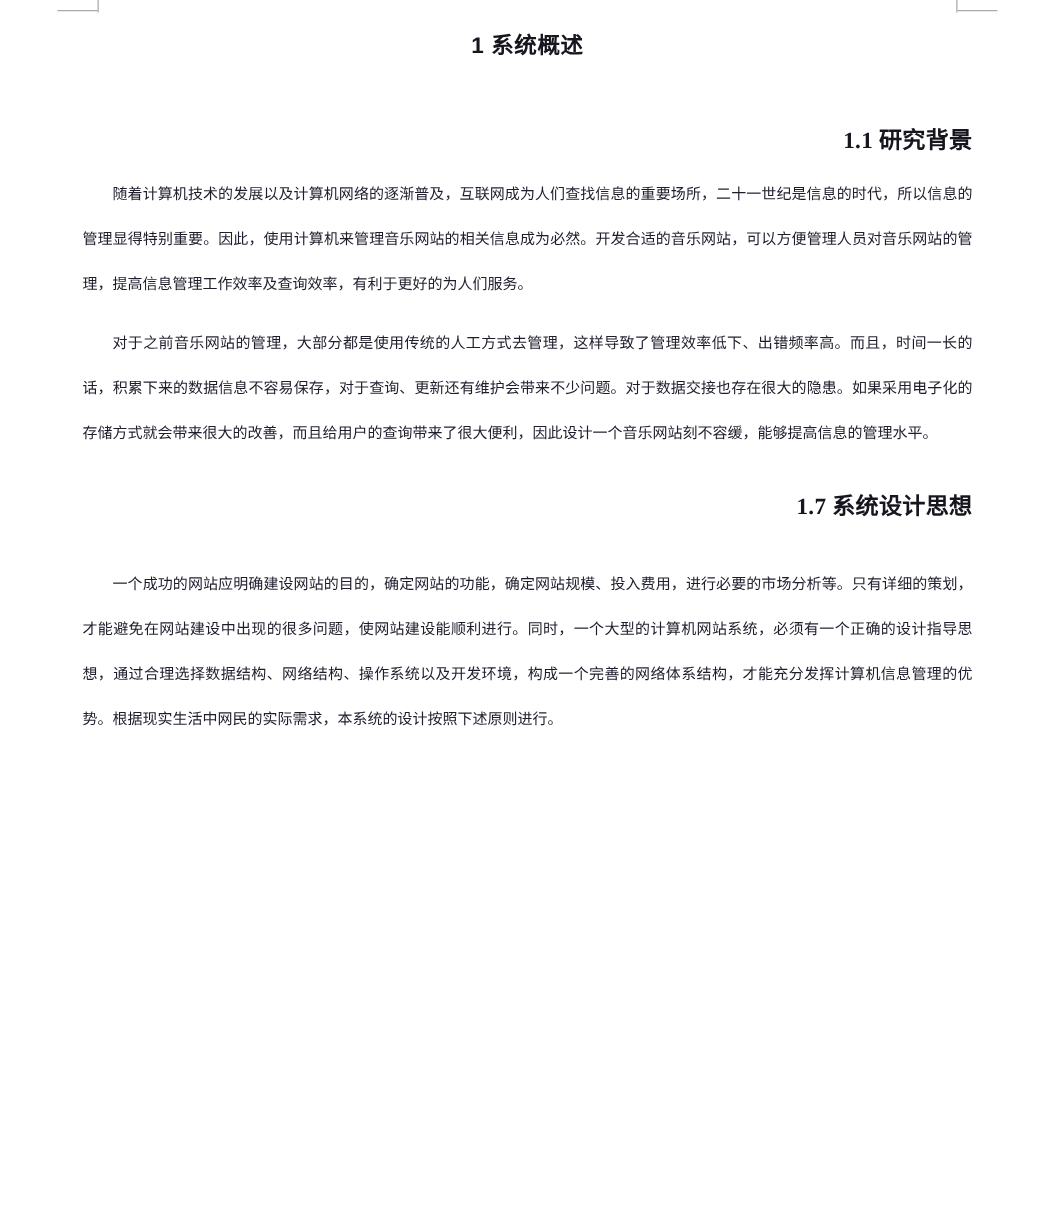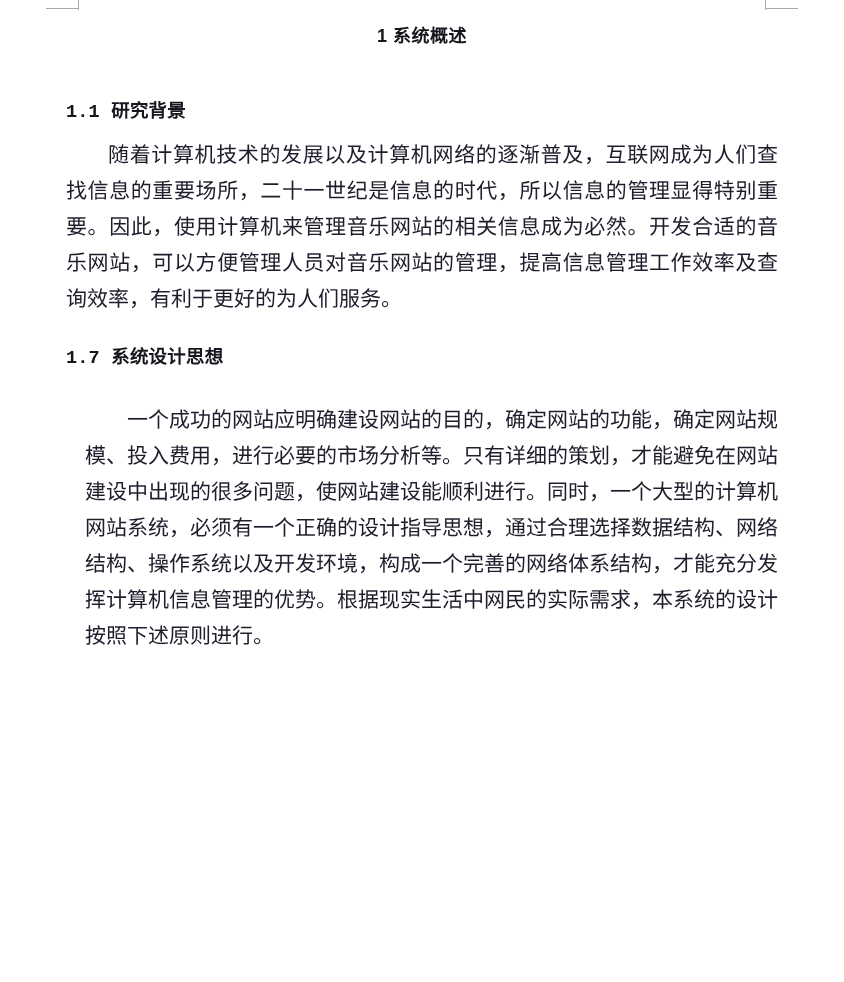--- a/index.html
+++ b/index.html
@@ -59,47 +59,48 @@
     font-weight: bold;
     font-size: 18px;
     letter-spacing: 0.5px;
     color: #16161e;
     margin: 0;
     padding-top: 24px;
     line-height: 1.4;
   }
 
   .h2 {
-    font-family: Liberation Mono, monospace;
+    font-family: Liberation Serif, serif;
     font-weight: bold;
     font-size: 18.5px;
     color: #16161e;
     margin: 0;
     line-height: 1.35;
     letter-spacing: 0.2px;
+    text-align: right;
   }
 
   .h2-1 { margin-top: 52px; }
   .h2-2 { margin-top: 26px; }
   .h2-3 { margin-top: 30px; }
 
   .para {
     font-family: "Liberation Serif", "DejaVu Serif", serif;
-    font-size: 21px;
+    font-size: 12px;
     line-height: 36px;
     color: #1d1d2c;
     margin: 0;
     text-align: justify;
     text-justify: inter-ideograph;
     text-indent: 2em;
     word-break: break-all;
   }
 
   .para-gap-sm { margin-top: 11px; }
-  .para-gap-lg { margin-top: 30px; margin-left: 19px; }
+  .para-gap-lg { margin-top: 30px; }
 </style>
 </head>
 <body>
 
 <div class="page">
 
   <div class="crop-mark crop-tl">
     <div class="h"></div>
     <div class="v"></div>
   </div>
@@ -109,18 +110,19 @@
     <div class="v"></div>
   </div>
 
   <div class="content">
 
     <h1 class="doc-title">1 系统概述</h1>
 
     <h2 class="h2 h2-1">1.1  研究背景</h2>
     <p class="para para-gap-sm">随着计算机技术的发展以及计算机网络的逐渐普及，互联网成为人们查找信息的重要场所，二十一世纪是信息的时代，所以信息的管理显得特别重要。因此，使用计算机来管理音乐网站的相关信息成为必然。开发合适的音乐网站，可以方便管理人员对音乐网站的管理，提高信息管理工作效率及查询效率，有利于更好的为人们服务。</p>
 
+    <p class="para para-gap-sm">对于之前音乐网站的管理，大部分都是使用传统的人工方式去管理，这样导致了管理效率低下、出错频率高。而且，时间一长的话，积累下来的数据信息不容易保存，对于查询、更新还有维护会带来不少问题。对于数据交接也存在很大的隐患。如果采用电子化的存储方式就会带来很大的改善，而且给用户的查询带来了很大便利，因此设计一个音乐网站刻不容缓，能够提高信息的管理水平。</p>
 
     <h2 class="h2 h2-3">1.7 系统设计思想</h2>
     <p class="para para-gap-lg">一个成功的网站应明确建设网站的目的，确定网站的功能，确定网站规模、投入费用，进行必要的市场分析等。只有详细的策划，才能避免在网站建设中出现的很多问题，使网站建设能顺利进行。同时，一个大型的计算机网站系统，必须有一个正确的设计指导思想，通过合理选择数据结构、网络结构、操作系统以及开发环境，构成一个完善的网络体系结构，才能充分发挥计算机信息管理的优势。根据现实生活中网民的实际需求，本系统的设计按照下述原则进行。</p>
 
   </div>
 </div>
 
 </body></html>

